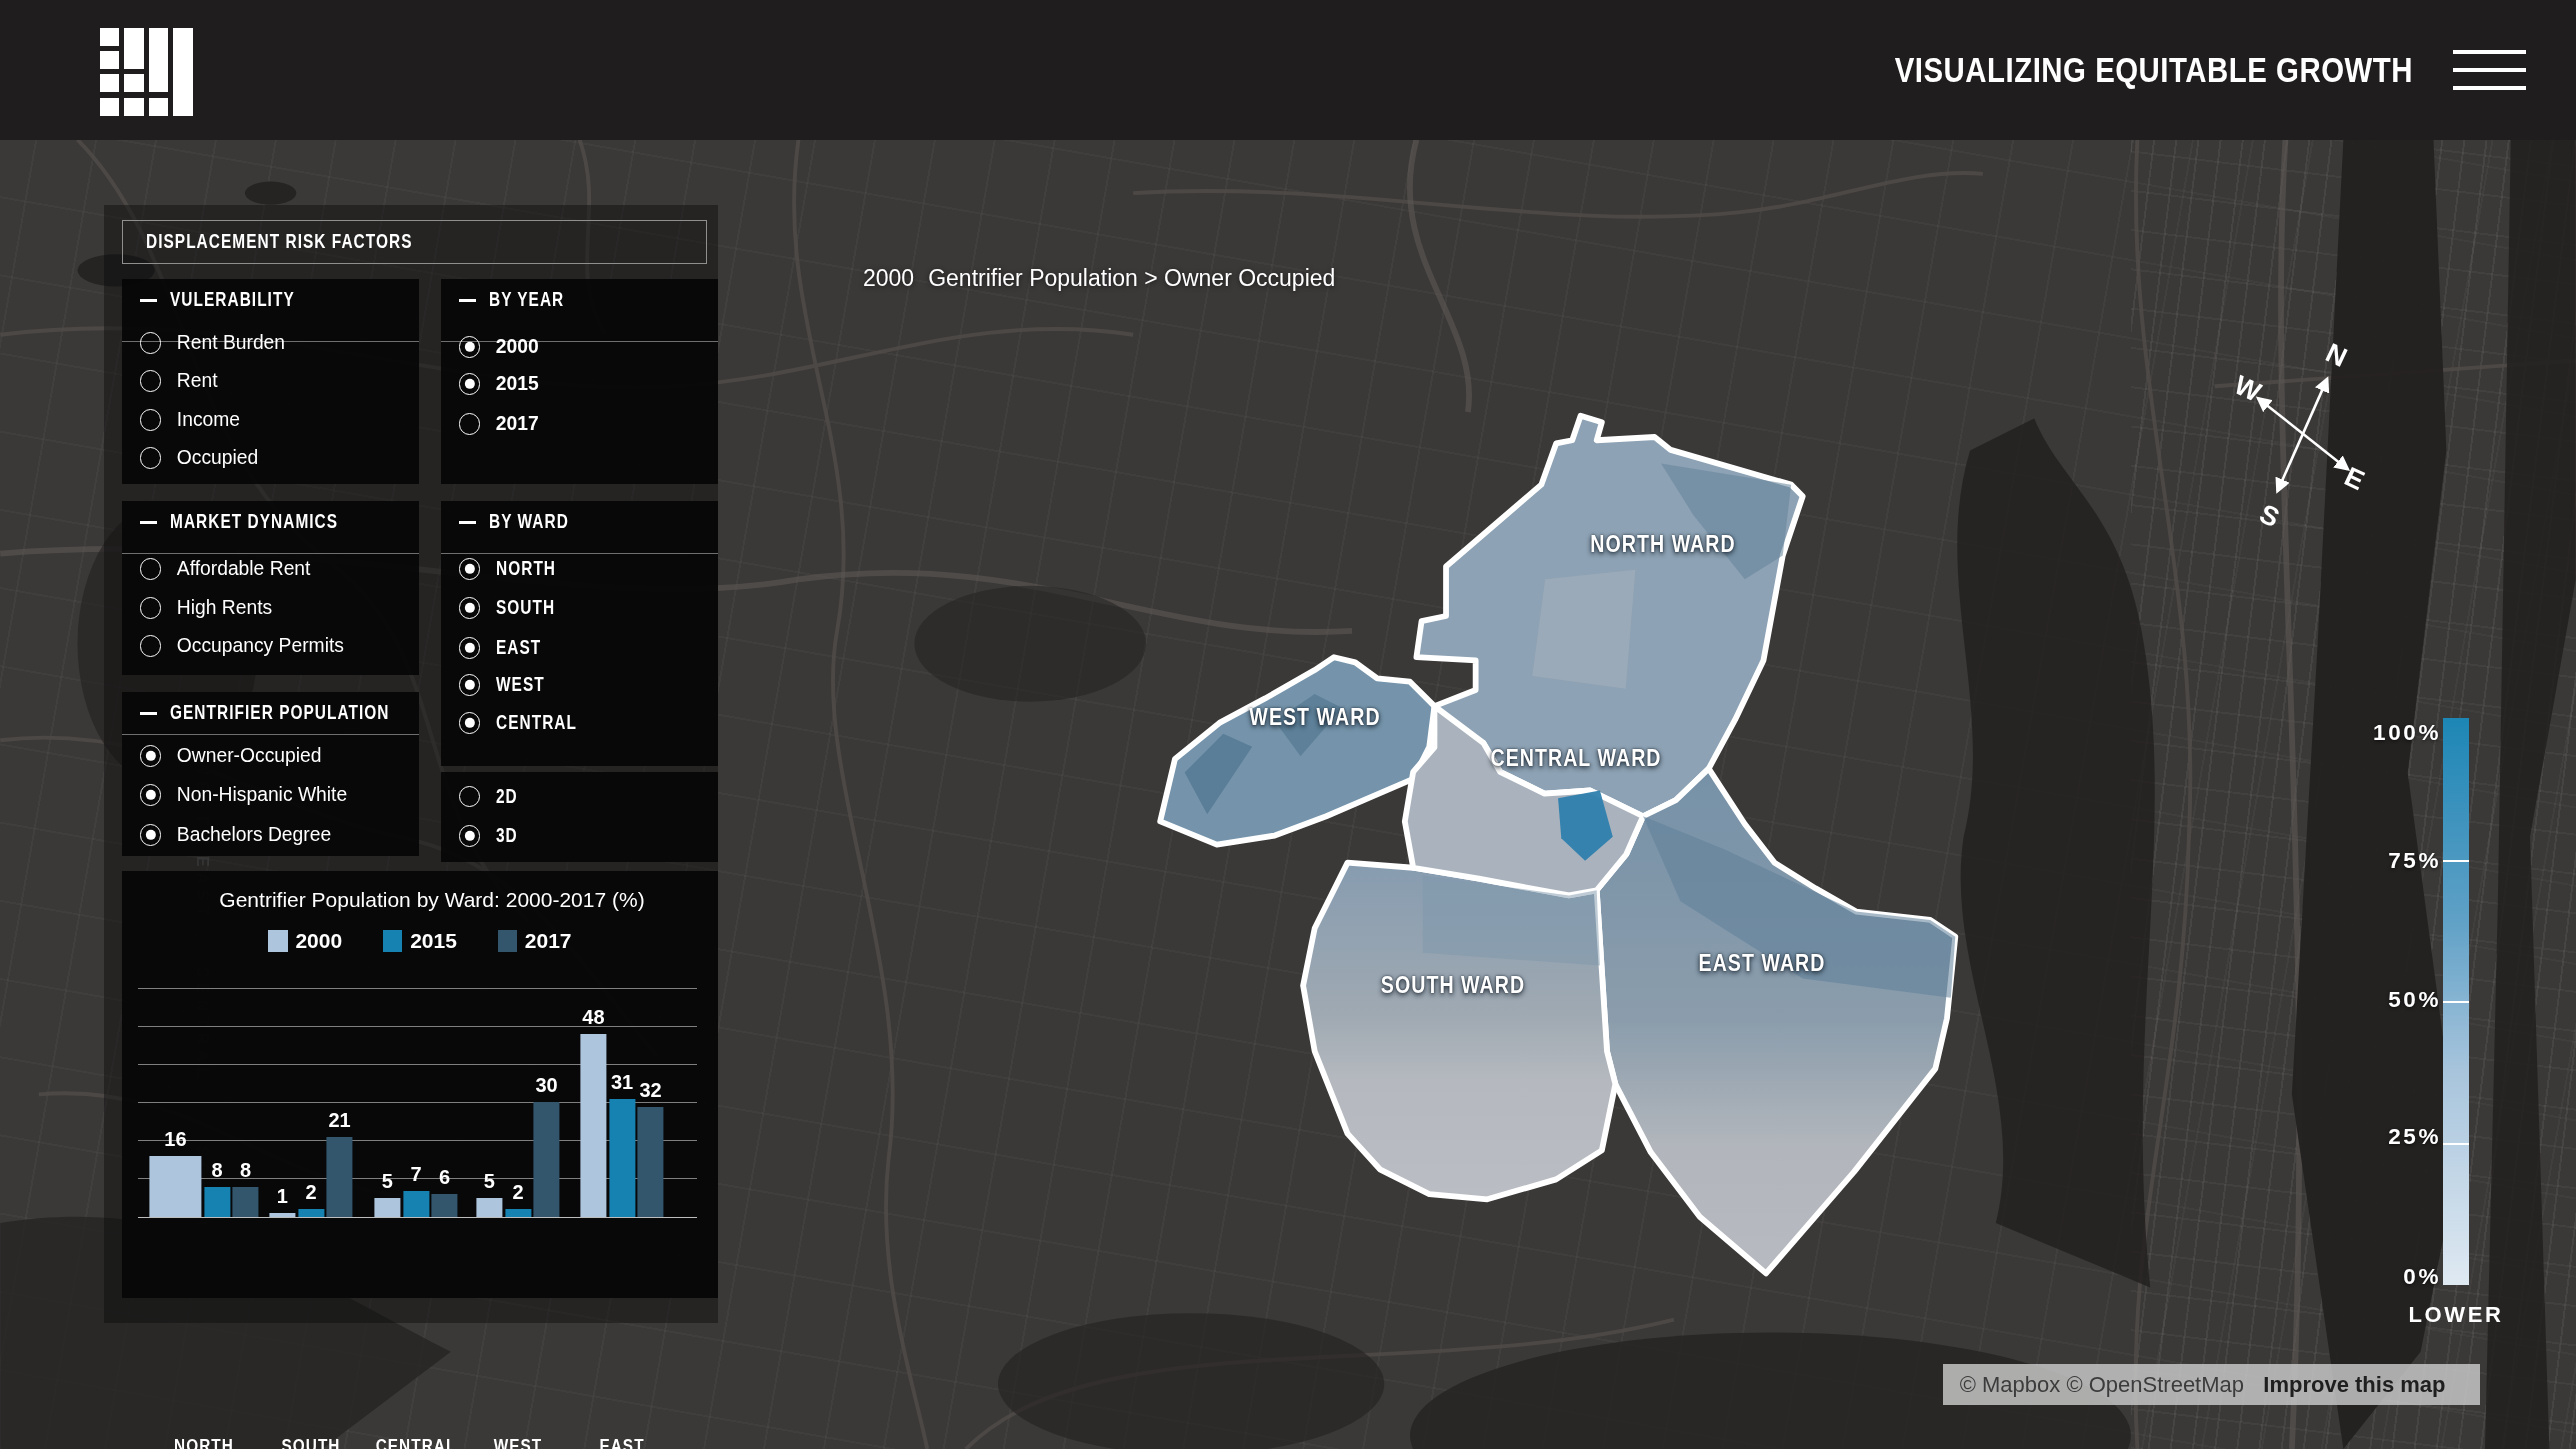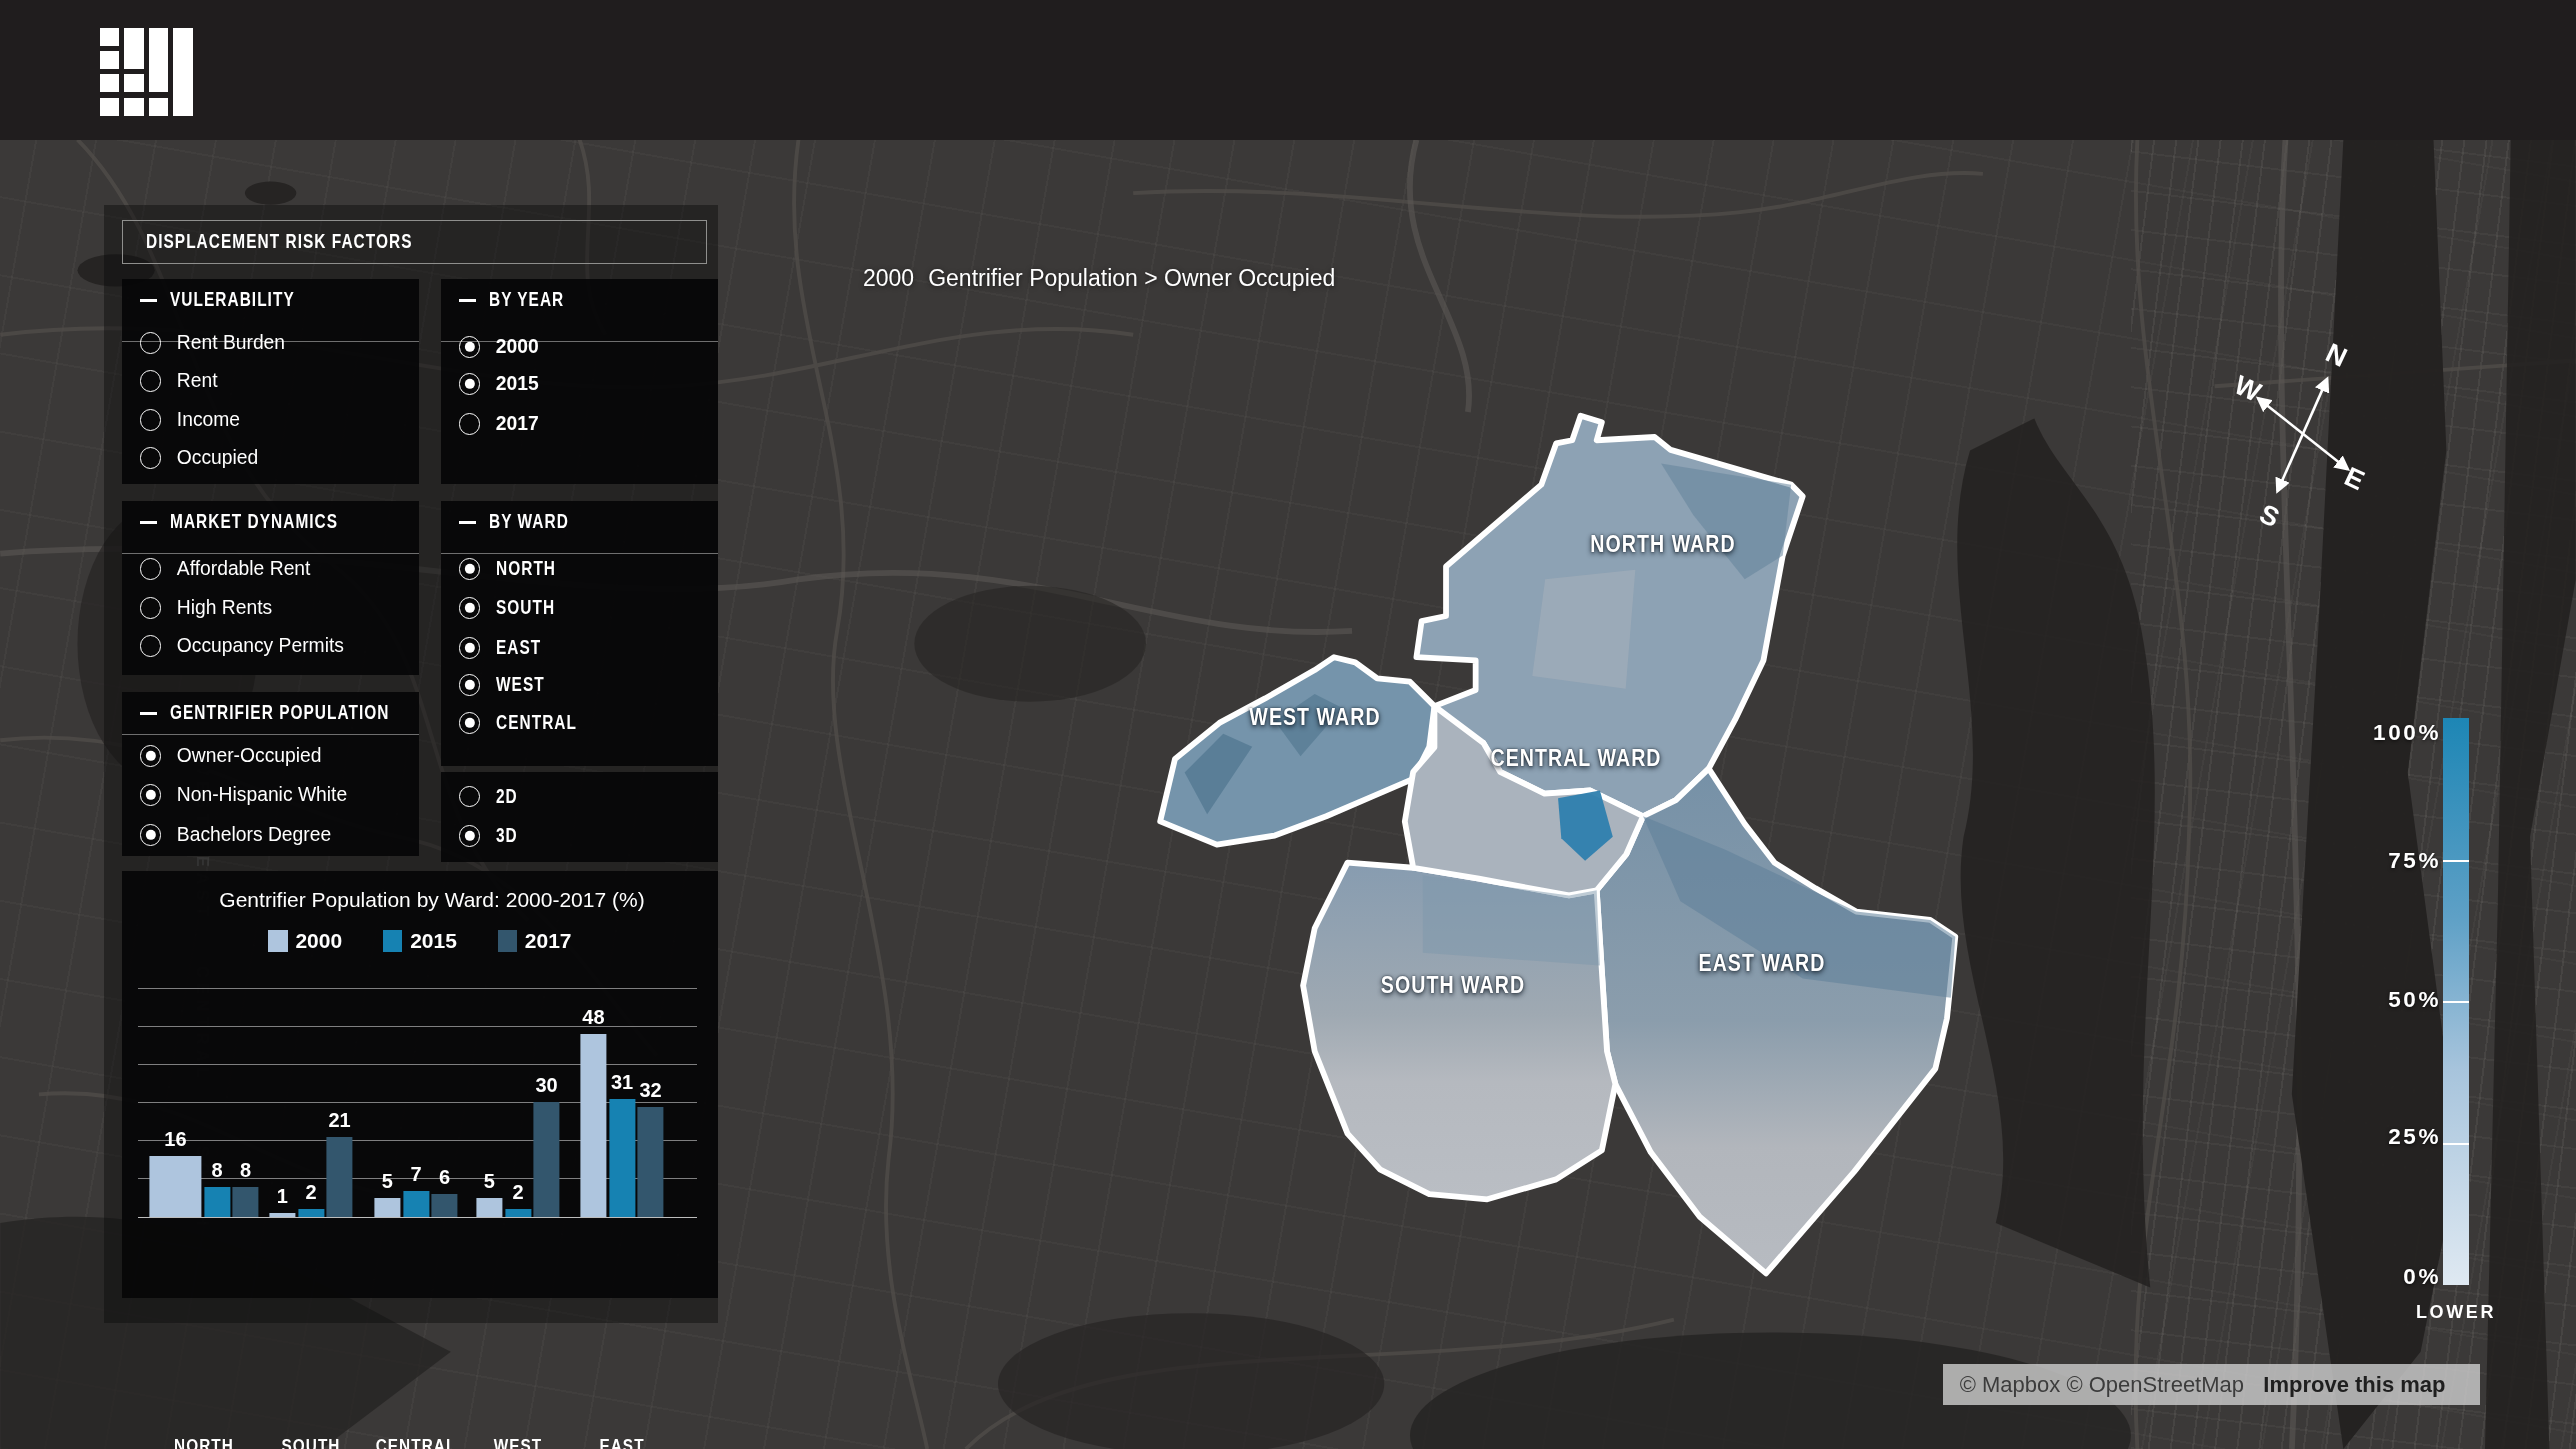--- a/index.html
+++ b/index.html
@@ -77,21 +77,21 @@
   .ward-label{position:absolute;z-index:25;font-size:24.5px;font-weight:700;letter-spacing:1.3px;white-space:nowrap;
        transform:translate(-50%,-50%) scaleX(.8);text-shadow:0 1.9px 6.4px rgba(10,20,30,.85),0 0 2.6px rgba(10,20,30,.7);}
   .compass{position:absolute;left:2221px;top:303px;z-index:30;}
 
   .scale-legend{position:absolute;left:2369px;top:702px;width:193px;height:657px;z-index:30;}
   .scale-bar{position:absolute;left:74px;top:16px;width:26px;height:567px;
        background:linear-gradient(#1d86b5,#5ea0c6 35%,#a7c4dc 62%,#dfe9f2);}
   .scale-tick{position:absolute;left:74px;width:26px;height:1.9px;background:#fff;}
   .scale-lab{position:absolute;right:121px;width:129px;text-align:right;font-size:22.5px;font-weight:700;
        letter-spacing:2.6px;text-shadow:0 1.3px 3.9px rgba(0,0,0,.7);}
-  .scale-footer{position:absolute;left:87px;top:600px;transform:translateX(-50%);font-size:18px;
+  .scale-footer{position:absolute;left:87px;top:600px;transform:translateX(-50%);font-size:22px;
        font-weight:700;letter-spacing:2.6px;text-align:center;}
 
   .attribution{position:absolute;left:1943px;top:1364px;width:537px;height:41px;z-index:45;
        background:rgba(203,203,203,.82);display:flex;align-items:center;padding:0 16.7px;box-sizing:border-box;
        font-size:22px;color:#3c3c3c;gap:19.3px;white-space:nowrap;}
   .attribution .improve{font-weight:700;color:#1f1f1f;cursor:pointer;}
 </style>
 </head>
 <body>
 
@@ -227,20 +227,28 @@
         <div style="grid-column:1;grid-row:2;"></div>
       <div style="grid-column:1;grid-row:3;"></div>
         <div style="grid-column:1;grid-row:4;"></div>
       <div class="lg-c2-t"></div>
         <div style="grid-column:2;grid-row:3;"></div>
         <div style="grid-column:2;grid-row:4;"></div>
       <div class="lg-c3-t"></div>
         <div style="grid-column:3;grid-row:4;"></div>
       <div class="lg-c4-t"></div>
     </div>
+    <div class="header-right">
+      <span class="app-title">VISUALIZING EQUITABLE GROWTH</span>
+      <div class="hamburger">
+        <span></span>
+          <span></span>
+          <span></span>
+      </div>
+    </div>
   </div>
 
   <div class="panel">
     <div class="panel-title-box">
       <span class="cond">DISPLACEMENT RISK FACTORS</span>
     </div>
 
     <div class="box" style="left:18px;top:74px;width:297px;height:205px;">
       <div class="sec-head">
         <span class="minus"></span>

